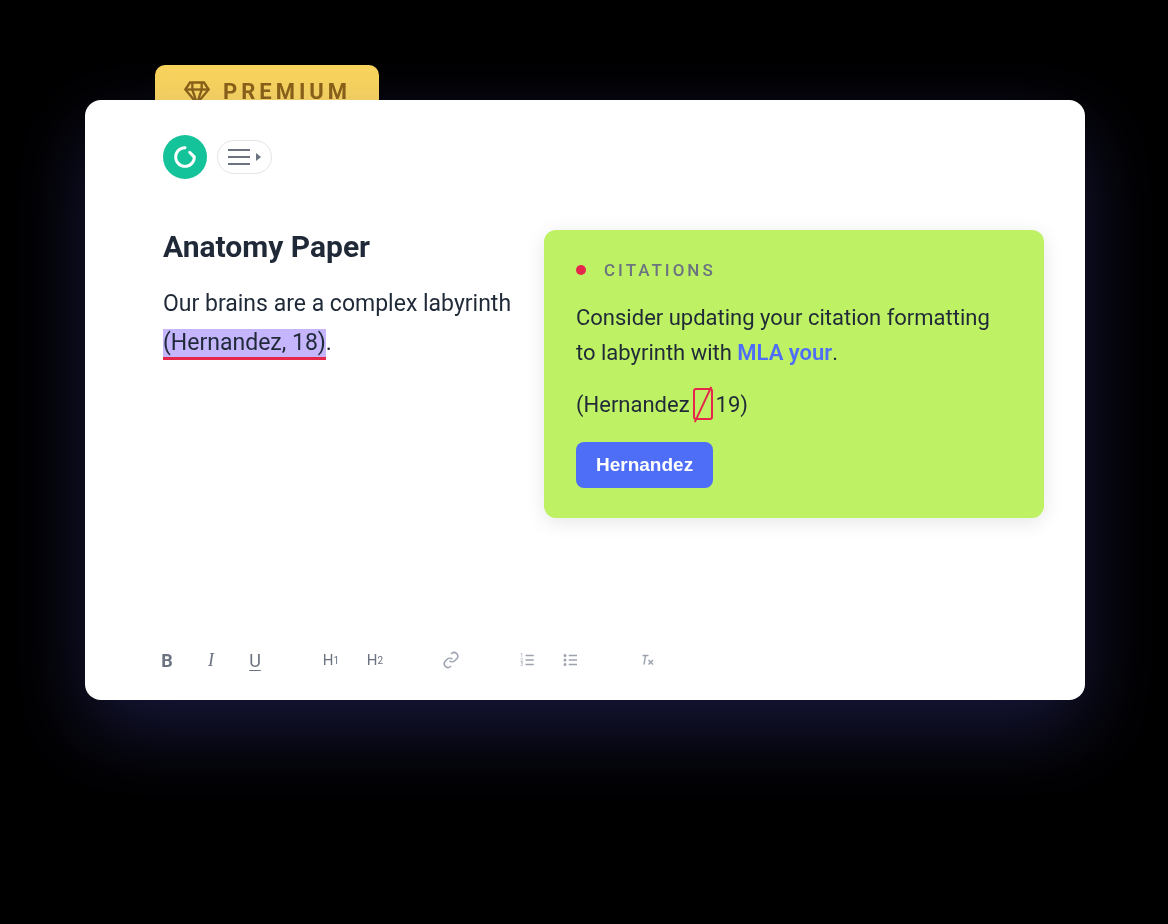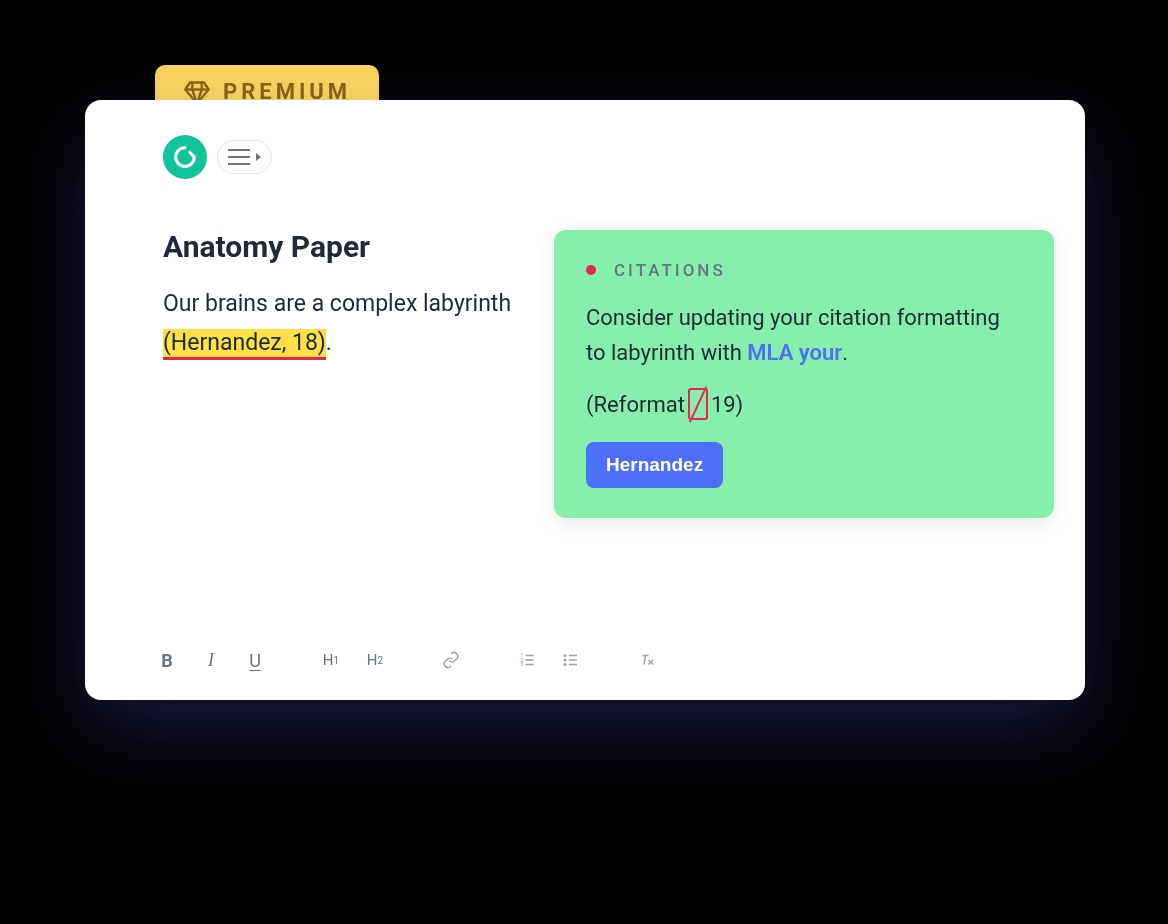--- a/index.html
+++ b/index.html
@@ -98,30 +98,30 @@
       color: #1f2937;
       margin-bottom: 20px;
     }
     .document-text {
       font-size: 23px;
       line-height: 1.7;
       color: #1f2937;
       max-width: 380px;
     }
     .highlight {
-      background: #fde047;
+      background: #c4b5fd;
       border-bottom: 3px solid #e6274c;
       padding-bottom: 1px;
     }
     .suggestion-card {
       position: absolute;
       top: 130px;
-      right: 31px;
+      right: 41px;
       width: 500px;
-      background: #86efac;
+      background: #bef264;
       border-radius: 12px;
       box-shadow: 0 4px 20px rgba(0,0,0,0.1);
       padding: 30px 32px;
     }
     .suggestion-header {
       display: flex;
       align-items: center;
       gap: 18px;
       margin-bottom: 20px;
     }
@@ -263,21 +263,21 @@
 
     <p class="document-text"><span>Our brains are a complex labyrinth </span><span class="highlight">(Hernandez, 18)</span><span>.</span></p>
 
     <div class="suggestion-card">
       <div class="suggestion-header">
         <div class="red-dot"></div>
         <span class="suggestion-category">CITATIONS</span>
       </div>
       <p class="suggestion-text"><span>Consider updating your citation formatting to labyrinth with </span><span class="link-text">MLA your</span><span>.</span></p>
       <div class="citation-example">
-        <span>(Reformat</span>
+        <span>(Hernandez</span>
         <span class="correction-box">
           <span style="visibility:hidden">,</span>
           <span class="strike-line"></span>
         </span>
         <span>19)</span>
       </div>
       <button class="reformat-btn">Hernandez</button>
     </div>
 
     <div class="toolbar">

